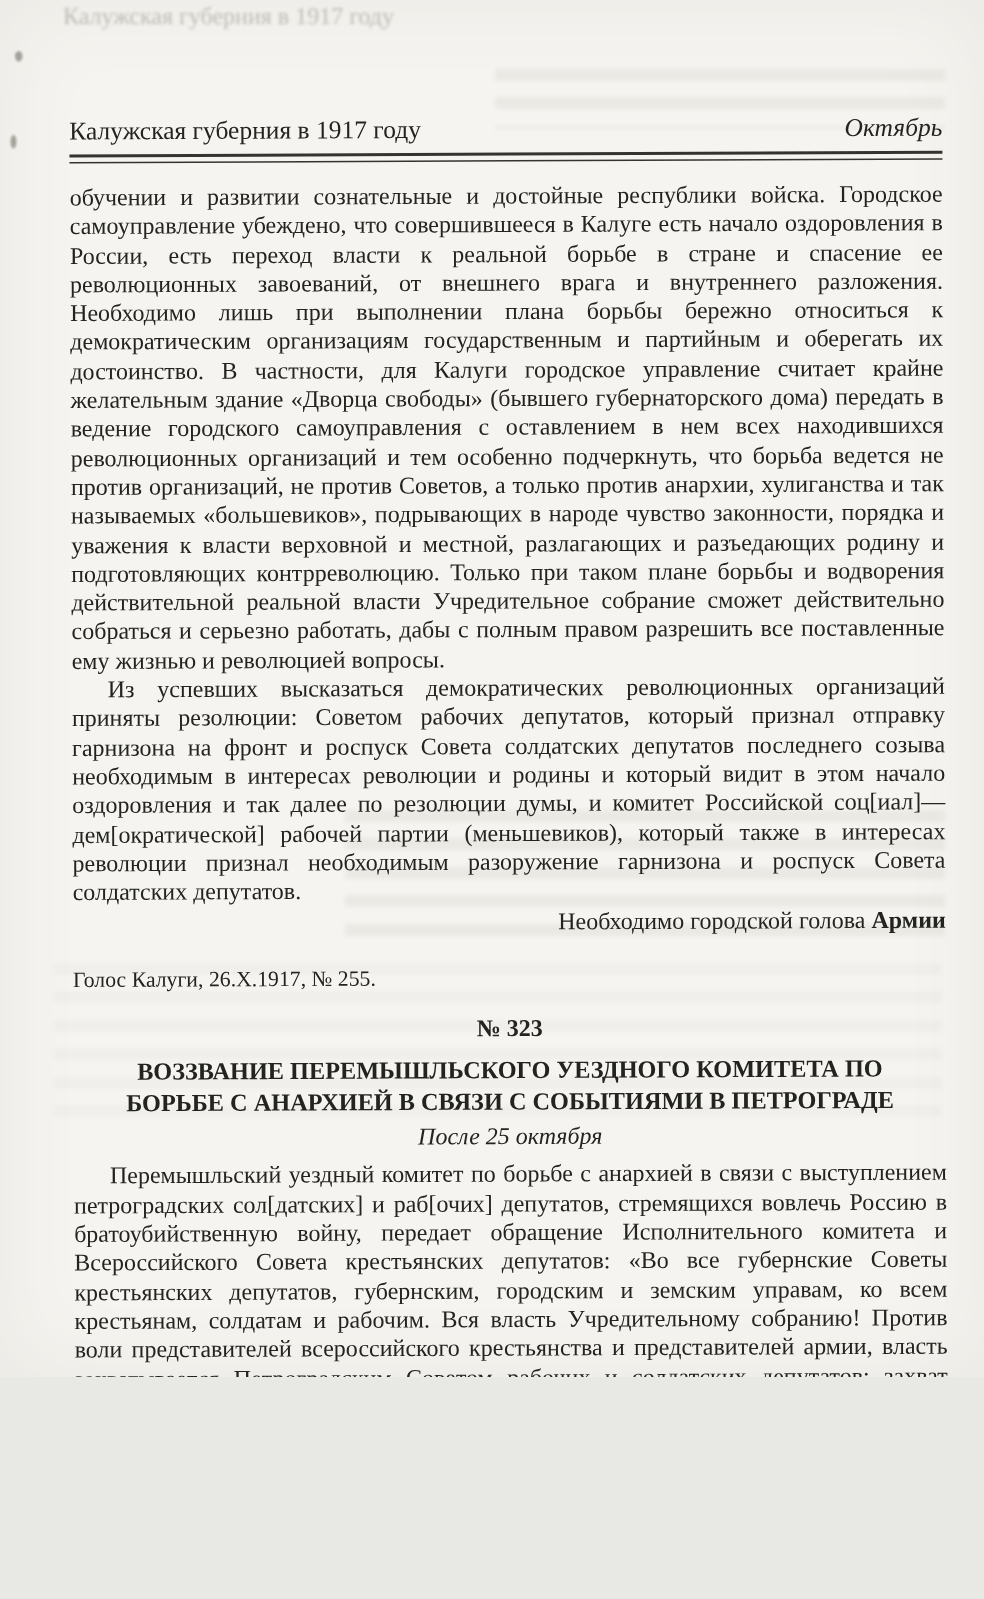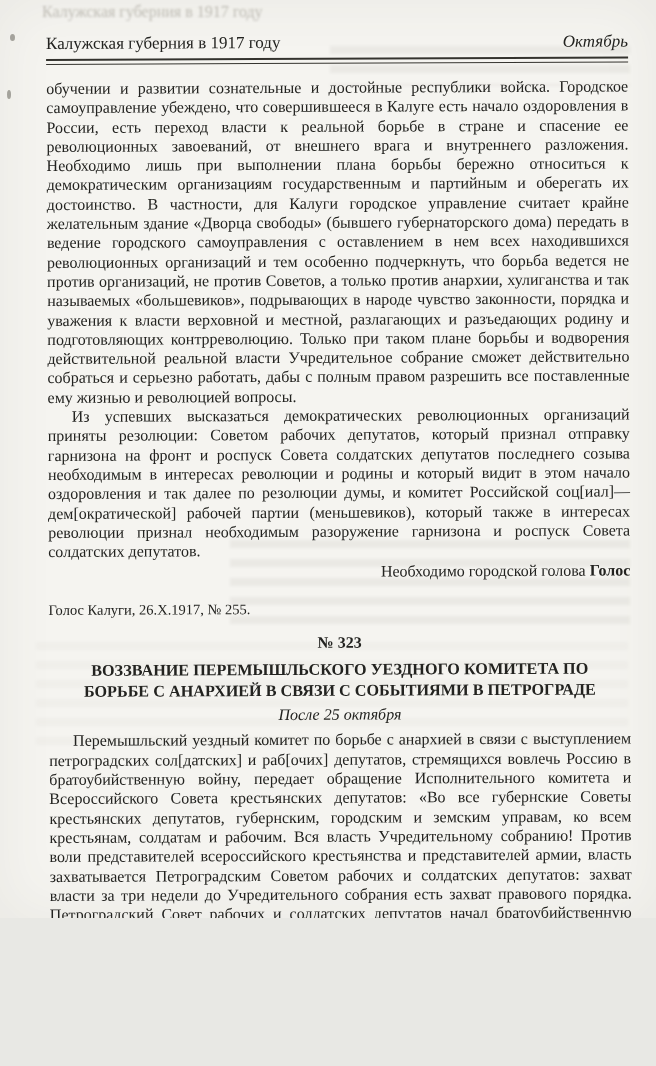--- a/index.html
+++ b/index.html
@@ -37,21 +37,21 @@
     width:582px;
     padding:33px 28px 0 46px;
     color:#232320;
     transform:rotate(-0.25deg);
     transform-origin:40px 40px;
   }
   .running-header{
     display:flex;justify-content:space-between;align-items:baseline;
     font-size:17px;line-height:21px;
   }
-  .hdr-right{font-style:italic;}
+  .hdr-right{font-style:italic;margin-top:44px;}
   .double-rule{
     margin-top:5px;height:3px;
     border-top:2.2px solid #34332e;
     border-bottom:1.6px solid #34332e;
   }
   .body-text{
     margin:0;
     font-size:16px;line-height:19.3px;
     text-align:justify;
   }
@@ -107,21 +107,21 @@
     <div class="running-header">
       <span class="hdr-left">Калужская губерния в 1917 году</span>
       <span class="hdr-right">Октябрь</span>
     </div>
     <div class="double-rule"></div>
 
     <p class="body-text first-para">обучении и развитии сознательные и достойные республики войска. Городское самоуправление убеждено, что совершившееся в Калуге есть начало оздоровления в России, есть переход власти к реальной борьбе в стране и спасение ее революционных завоеваний, от внешнего врага и внутреннего разложения. Необходимо лишь при выполнении плана борьбы бережно относиться к демократическим организациям государственным и партийным и оберегать их достоинство. В частности, для Калуги городское управление считает крайне желательным здание «Дворца свободы» (бывшего губернаторского дома) передать в ведение городского самоуправления с оставлением в нем всех находившихся революционных организаций и тем особенно подчеркнуть, что борьба ведется не против организаций, не против Советов, а только против анархии, хулиганства и так называемых «большевиков», подрывающих в народе чувство законности, порядка и уважения к власти верховной и местной, разлагающих и разъедающих родину и подготовляющих контрреволюцию. Только при таком плане борьбы и водворения действительной реальной власти Учредительное собрание сможет действительно собраться и серьезно работать, дабы с полным правом разрешить все поставленные ему жизнью и революцией вопросы.</p>
 
     <p class="body-text indent">Из успевших высказаться демократических революционных организаций приняты резолюции: Советом рабочих депутатов, который признал отправку гарнизона на фронт и роспуск Совета солдатских депутатов последнего созыва необходимым в интересах революции и родины и который видит в этом начало оздоровления и так далее по резолюции думы, и комитет Российской соц[иал]—дем[ократической] рабочей партии (меньшевиков), который также в интересах революции признал необходимым разоружение гарнизона и роспуск Совета солдатских депутатов.</p>
 
-    <p class="signature"><span>Необходимо городской голова</span> <b>Голос</b></p>
+    <p class="signature"><span>Необходимо городской голова</span> <b>Армии</b></p>
 
     <p class="source">Голос Калуги, 26.X.1917, № 255.</p>
 
     <p class="doc-number">№ 323</p>
 
     <div class="doc-title">ВОЗЗВАНИЕ ПЕРЕМЫШЛЬСКОГО УЕЗДНОГО КОМИТЕТА ПО БОРЬБЕ С АНАРХИЕЙ В СВЯЗИ С СОБЫТИЯМИ В ПЕТРОГРАДЕ</div>
 
     <p class="doc-date">После 25 октября</p>
 
     <p class="body-text indent doc-body">Перемышльский уездный комитет по борьбе с анархией в связи с выступлением петроградских сол[датских] и раб[очих] депутатов, стремящихся вовлечь Россию в братоубийственную войну, передает обращение Исполнительного комитета и Всероссийского Совета крестьянских депутатов: «Во все губернские Советы крестьянских депутатов, губернским, городским и земским управам, ко всем крестьянам, солдатам и рабочим. Вся власть Учредительному собранию! Против воли представителей всероссийского крестьянства и представителей армии, власть захватывается Петроградским Советом рабочих и солдатских депутатов: захват власти за три недели до Учредительного собрания есть захват правового порядка. Петроградский Совет рабочих и солдатских депутатов начал братоубийственную войну, стоит у ворот столицы. Армии вновь нанесен удар в спину. Сопротивляемость ее ослабляется. Петроградский Совет обещает мир, хлеб. Это ложь. Исполнительный комитет Всероссийского Совета крестьянских депутатов, стоя на страже интересов крестьянства, призывает не верить Петроградскому Совету рабочих и солдат-</p>

